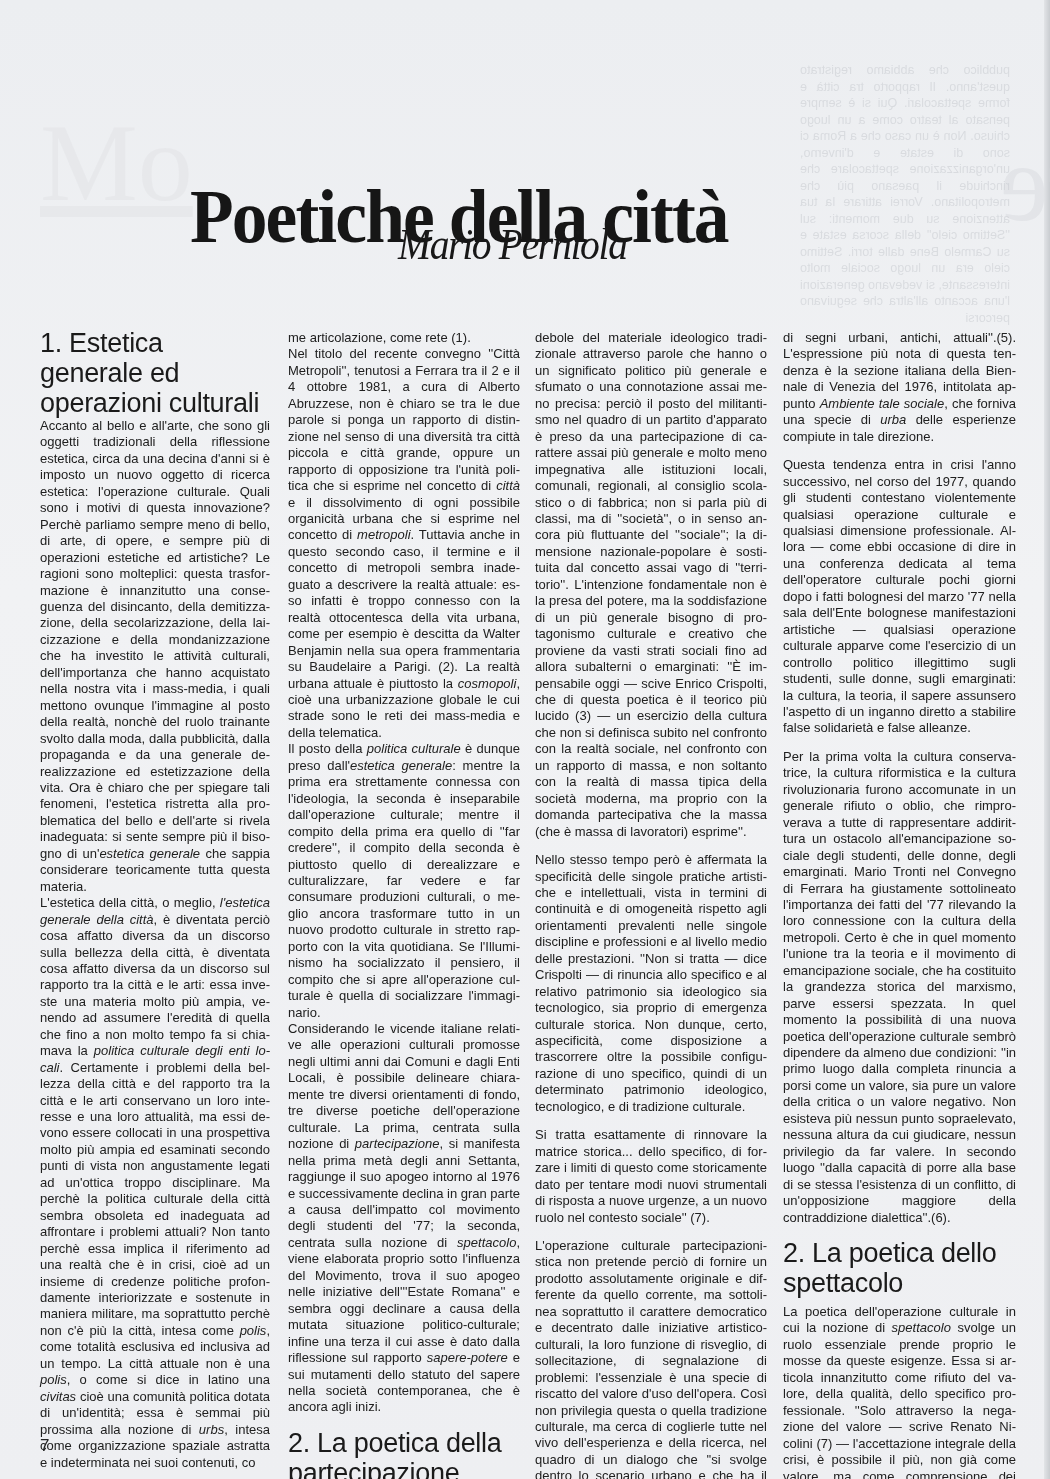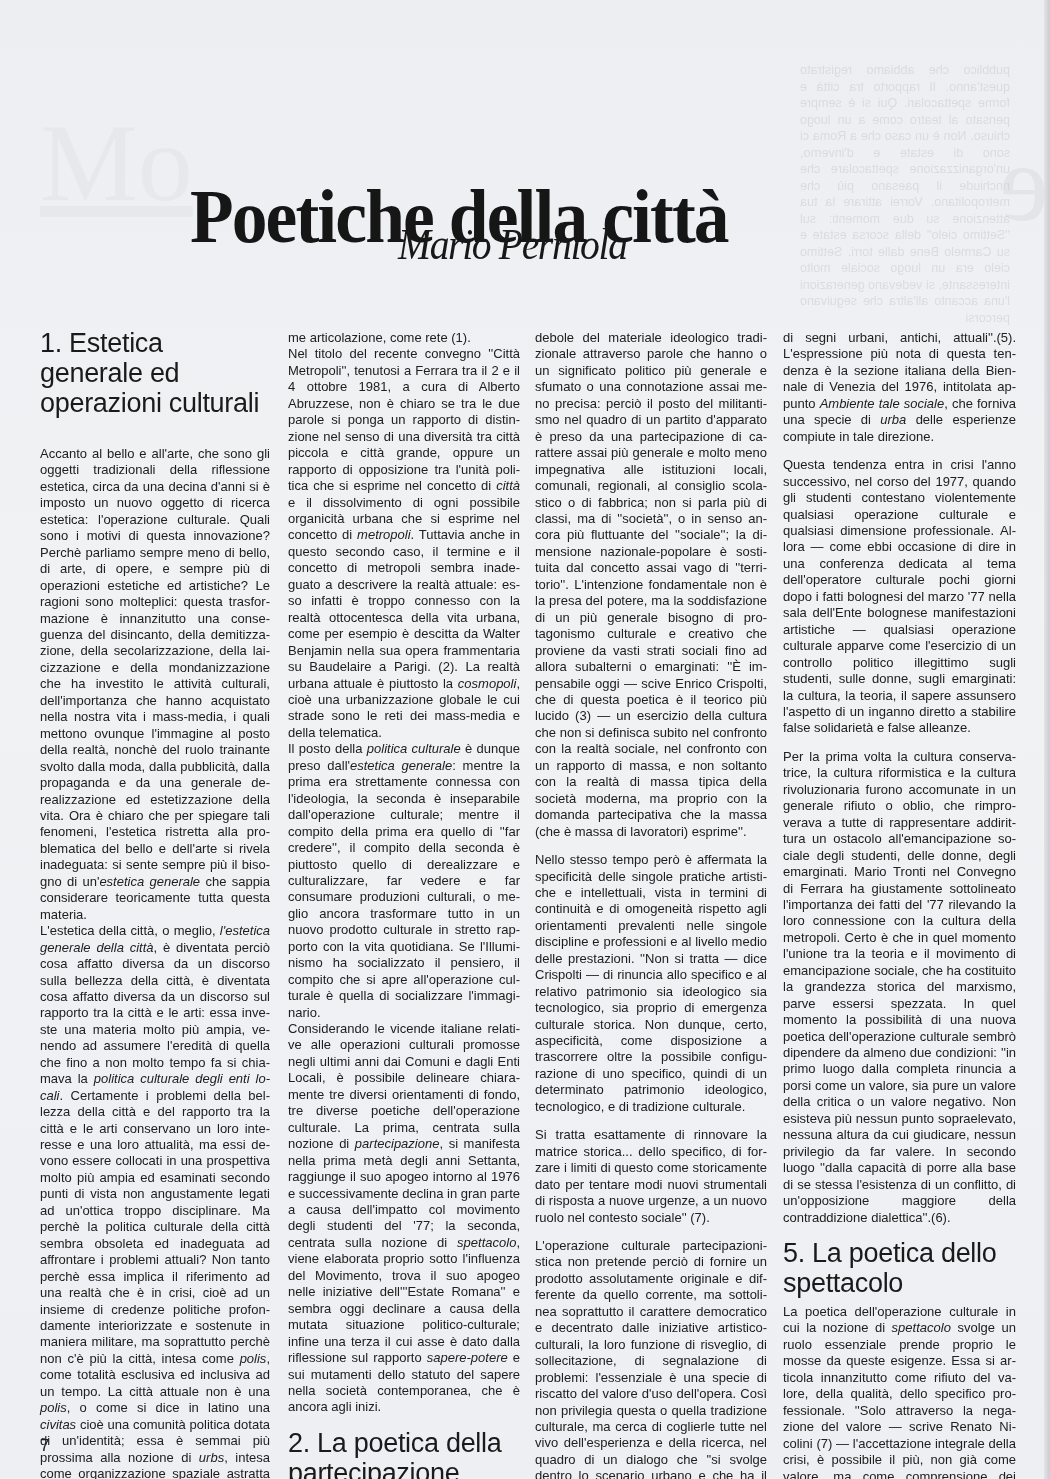--- a/index.html
+++ b/index.html
@@ -55,21 +55,21 @@
   .col3 { left: 535px; width: 232px; }
   .col4 { left: 783px; width: 233px; }
   .col p { margin: 0; }
   .col p.gap { margin-top: 12px; }
   .col em { font-style: italic; }
   h2.section {
     font-family: "Liberation Sans", sans-serif; font-weight: normal;
     font-size: 27px; line-height: 30px; margin: 0 0 10px 0; color: #1a1a1a;
     letter-spacing: -0.3px; text-align: left;
   }
-  .col1 h2.section { margin-bottom: 28px; }
+  .col1 h2.section { margin-bottom: 0; }
   .col2 h2.section, .col4 h2.section { margin-top: 12px; margin-bottom: 6px; }
   .page-num {
     position: absolute; left: 40px; top: 1436px; font-size: 17px; color: #222;
   }
 </style>
 </head>
 <body>
 
 <div class="page">
   <div class="scan-edge-right"></div>
@@ -96,18 +96,18 @@
   <div class="col col3">
       <p>debole del materiale ideologico tradi­zionale attraverso parole che hanno o un significato politico più generale e sfumato o una connotazione assai me­no precisa: perciò il posto del militanti­smo nel quadro di un partito d'appara­to è preso da una partecipazione di ca­rattere assai più generale e molto me­no impegnativa alle istituzioni locali, comunali, regionali, al consiglio scola­stico o di fabbrica; non si parla più di classi, ma di ''società'', o in senso an­cora più fluttuante del ''sociale''; la di­mensione nazionale-popolare è sosti­tuita dal concetto assai vago di ''terri­torio''. L'intenzione fondamentale non è la presa del potere, ma la soddisfa­zione di un più generale bisogno di pro­tagonismo culturale e creativo che proviene da vasti strati sociali fino ad allora subalterni o emarginati: ''È im­pensabile oggi — scive Enrico Crispol­ti, che di questa poetica è il teorico più lucido (3) — un esercizio della cultura che non si definisca subito nel confron­to con la realtà sociale, nel confronto con un rapporto di massa, e non sol­tanto con la realtà di massa tipica della società moderna, ma proprio con la domanda partecipativa che la massa (che è massa di lavoratori) esprime''.</p>
       <p class="gap">Nello stesso tempo però è affermata la specificità delle singole pratiche artisti­che e intellettuali, vista in termini di continuità e di omogeneità rispetto agli orientamenti prevalenti nelle singole discipline e professioni e al livello me­dio delle prestazioni. ''Non si tratta — dice Crispolti — di rinuncia allo specifi­co e al relativo patrimonio sia ideologi­co sia tecnologico, sia proprio di emer­genza culturale storica. Non dunque, certo, aspecificità, come disposizione a trascorrere oltre la possibile configu­razione di uno specifico, quindi di un determinato patrimonio ideologico, tecnologico, e di tradizione culturale.</p>
       <p class="gap">Si tratta esattamente di rinnovare la matrice storica... dello specifico, di for­zare i limiti di questo come storica­mente dato per tentare modi nuovi strumentali di risposta a nuove urgen­ze, a un nuovo ruolo nel contesto so­ciale'' (7).</p>
       <p class="gap">L'operazione culturale partecipazioni­stica non pretende perciò di fornire un prodotto assolutamente originale e dif­ferente da quello corrente, ma sottoli­nea soprattutto il carattere democrati­co e decentrato dalle iniziative artistico-culturali, la loro funzione di ri­sveglio, di sollecitazione, di segnalazio­ne di problemi: l'essenziale è una spe­cie di riscatto del valore d'uso dell'ope­ra. Così non privilegia questa o quella tradizione culturale, ma cerca di co­glierle tutte nel vivo dell'esperienza e della ricerca, nel quadro di un dialogo che ''si svolge dentro lo scenario urba­no e che ha il suo campo nella città e nel territorio, e che dunque natural­mente si appropria delle stratificazioni,</p>
     </div>
   <div class="col col4">
       <p>di segni urbani, antichi, attuali''.(5). L'espressione più nota di questa ten­denza è la sezione italiana della Bien­nale di Venezia del 1976, intitolata ap­punto <em>Ambiente tale sociale</em>, che for­niva una specie di <em>urba</em> delle espe­rienze compiute in tale direzione.</p>
       <p class="gap">Questa tendenza entra in crisi l'anno successivo, nel corso del 1977, quan­do gli studenti contestano violente­mente qualsiasi operazione culturale e qualsiasi dimensione professionale. Al­lora — come ebbi occasione di dire in una conferenza dedicata al tema dell'operatore culturale pochi giorni dopo i fatti bolognesi del marzo '77 nel­la sala dell'Ente bolognese manifesta­zioni artistiche — qualsiasi operazione culturale apparve come l'esercizio di un controllo politico illegittimo sugli studenti, sulle donne, sugli emarginati: la cultura, la teoria, il sapere assunse­ro l'aspetto di un inganno diretto a sta­bilire false solidarietà e false alleanze.</p>
       <p class="gap">Per la prima volta la cultura conserva­trice, la cultura riformistica e la cultura rivoluzionaria furono accomunate in un generale rifiuto o oblio, che rimpro­verava a tutte di rappresentare addirit­tura un ostacolo all'emancipazione so­ciale degli studenti, delle donne, degli emarginati. Mario Tronti nel Convegno di Ferrara ha giustamente sottolineato l'importanza dei fatti del '77 rilevando la loro connessione  con la cultura del­la metropoli. Certo è che in quel mo­mento l'unione tra la teoria e il movi­mento di emancipazione sociale, che ha costituito la grandezza storica del marxismo, parve essersi spezzata. In quel momento la possibilità di una nuo­va poetica dell'operazione culturale sembrò dipendere da almeno due con­dizioni: ''in primo luogo dalla completa rinuncia a porsi come un valore, sia pure un valore della critica o un valore negativo. Non esisteva più nessun punto sopraelevato, nessuna altura da cui giudicare, nessun privilegio da far valere. In secondo luogo ''dalla capa­cità di porre alla base di se stessa l'esi­stenza di un conflitto, di un'opposizio­ne maggiore della contraddizione dia­lettica''.(6).</p>
-      <h2 class="section">5. La poetica dello spettacolo</h2>
+      <h2 class="section">2. La poetica dello spettacolo</h2>
       <p>La poetica dell'operazione culturale in cui la nozione di <em>spettacolo</em> svolge un ruolo essenziale prende proprio le mosse da queste esigenze. Essa si ar­ticola innanzitutto come rifiuto del va­lore, della qualità, dello specifico pro­fessionale. ''Solo attraverso la nega­zione del valore — scrive Renato Ni­colini (7) — l'accettazione integrale della crisi, è possibile il più, non già co­me valore, ma come comprensione dei tempi in cui viviamo, in cui la nega­zione è la forma più alta di costruzione</p>
     </div>
 
   <div class="page-num">7</div>
 </div>
 
 </body></html>

